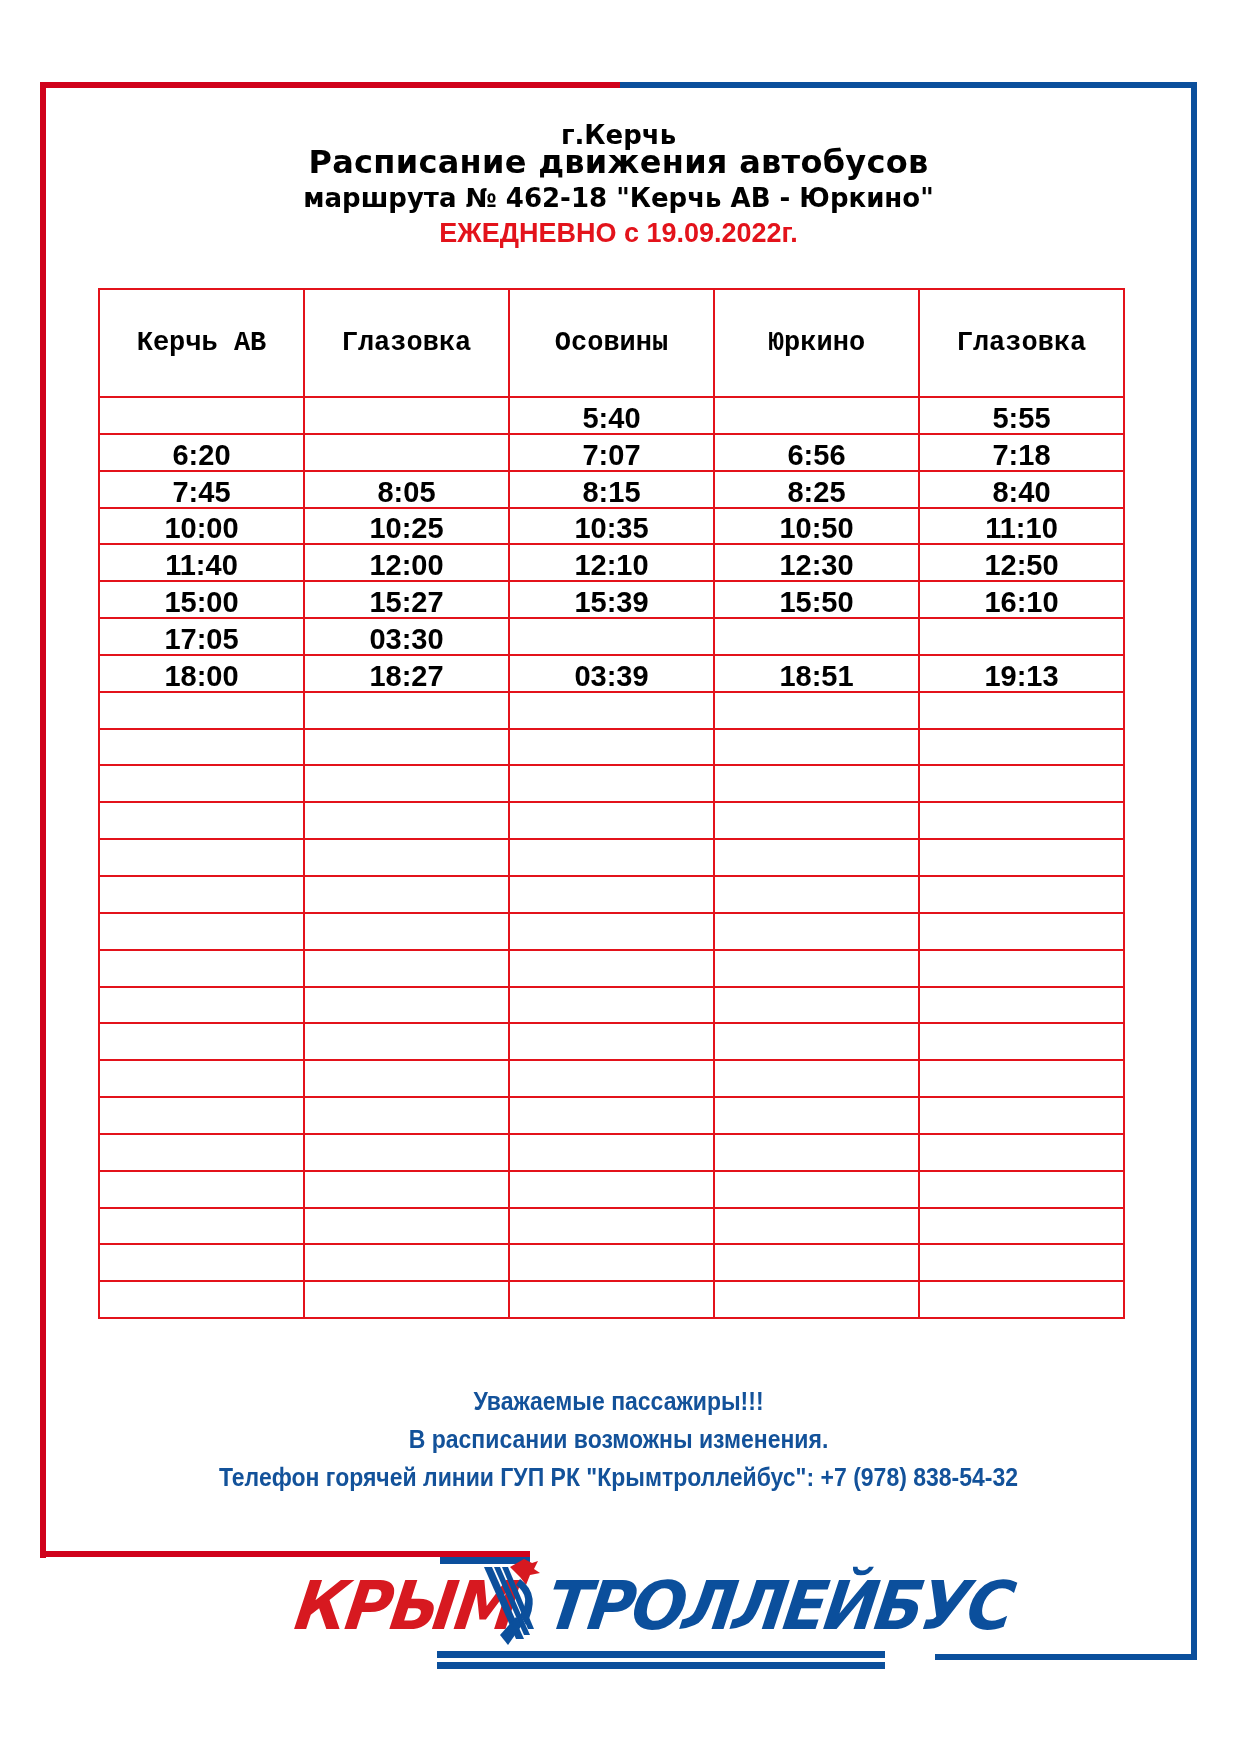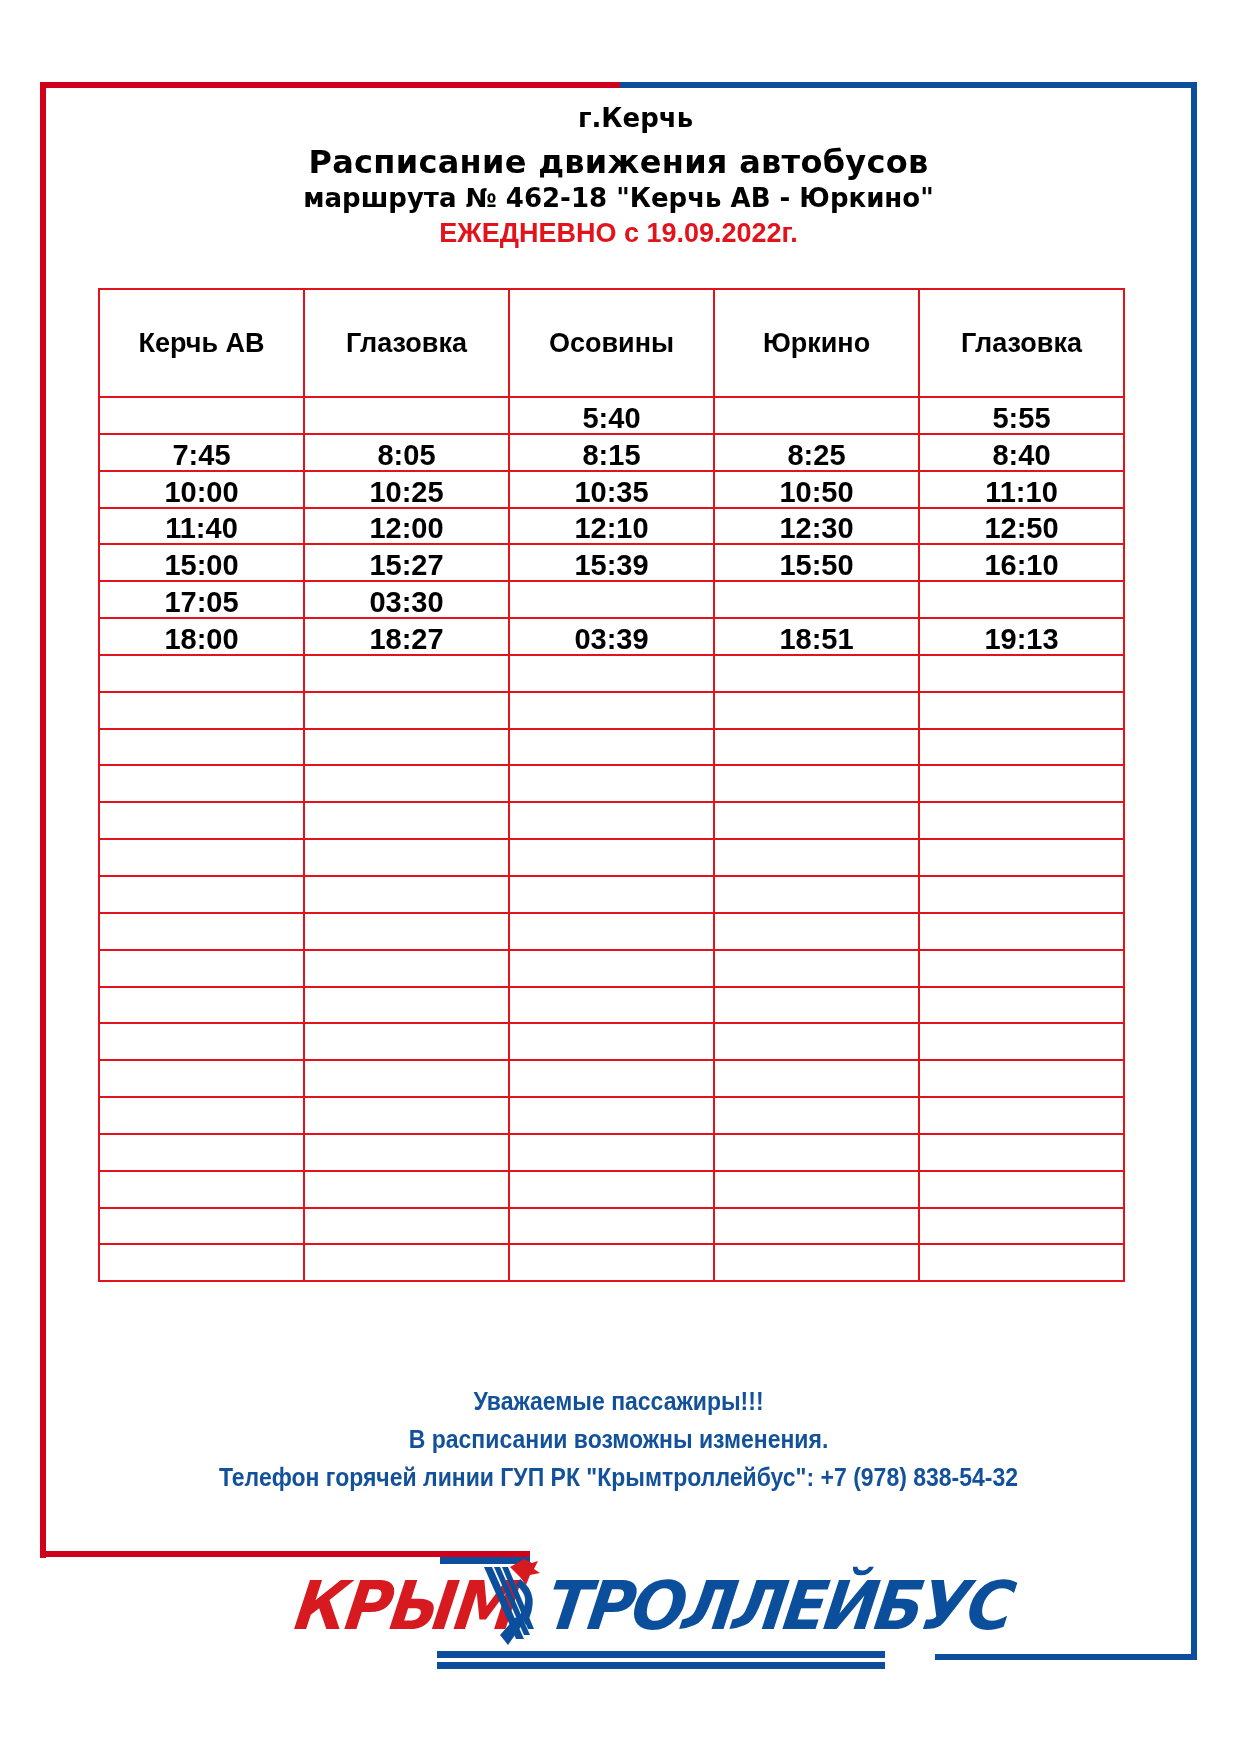--- a/index.html
+++ b/index.html
@@ -5,28 +5,28 @@
   html, body { margin:0; padding:0; background:#ffffff; }
   body { width:1241px; height:1755px; position:relative; overflow:hidden; font-family:"Liberation Sans", sans-serif; }
   .frame-red-top { position:absolute; left:40px; top:82px; width:582px; height:6px; background:#d0021b; }
   .frame-blue-top { position:absolute; left:620px; top:82px; width:577px; height:6px; background:#0b4f9c; }
   .frame-red-left { position:absolute; left:40px; top:82px; width:6px; height:1476px; background:#d0021b; }
   .frame-red-bottom { position:absolute; left:40px; top:1551px; width:490px; height:6px; background:#d0021b; }
   .frame-blue-right { position:absolute; left:1191px; top:82px; width:6px; height:1578px; background:#0b4f9c; }
   .frame-blue-bottom { position:absolute; left:935px; top:1654px; width:262px; height:6px; background:#0b4f9c; }
 
   .hdr { position:absolute; left:46px; width:1145px; text-align:center; font-weight:bold; color:#000; white-space:nowrap; }
-  .hdr.city { top:103px; font-size:26px; font-family:"DejaVu Sans", sans-serif;margin-left:17px; }
+  .hdr.city { top:120px; font-size:26px; font-family:"DejaVu Sans", sans-serif; }
   .hdr.title { top:143px; font-size:32px; font-family:"DejaVu Sans", sans-serif; letter-spacing:0.3px; }
   .hdr.route { top:183px; font-size:26px; font-family:"DejaVu Sans", sans-serif; }
   .hdr.daily { top:218px; font-size:27px; color:#e3131b;text-align:center; }
 
   table.sched { position:absolute; left:98px; top:288px; width:1027px; border-collapse:collapse; table-layout:fixed; }
   table.sched td, table.sched th { border:2px solid #e3131b; padding:0; text-align:center; }
-  table.sched th { height:106px; font-size:27px; font-weight:bold; font-family:Liberation Sans, sans-serif; color:#000; }
+  table.sched th { height:106px; font-size:27px; font-weight:bold; font-family:Liberation Mono, monospace; color:#000; }
   table.sched td { height:34.85px; font-size:29px; font-weight:bold; color:#000; line-height:30px; vertical-align:bottom; }
 
   .foot { position:absolute; left:46px; width:1145px; text-align:center; font-weight:bold; color:#13529a; white-space:nowrap; font-size:25px; transform-origin:center; }
   .foot.l1 { top:1387px; transform:scaleX(0.92); }
   .foot.l2 { top:1425px; transform:scaleX(0.92); }
   .foot.l3 { top:1463px; transform:scaleX(0.92); }
 
   .logo { position:absolute; left:290px; top:1555px; width:670px; height:120px; }
   .logo .krym { position:absolute; left:6px; top:14px; font-size:64px; font-weight:bold; font-style:italic; color:#d71920; letter-spacing:-2px; font-family:"DejaVu Sans", sans-serif; transform:skewX(-8deg) scaleY(1.05); }
   .logo .troll { position:absolute; left:258px; top:14px; font-size:64px; font-weight:bold; font-style:italic; color:#0b4f9c; letter-spacing:-3px; font-family:"DejaVu Sans", sans-serif; transform:skewX(-8deg) scaleY(1.05); }
@@ -60,20 +60,27 @@
       <th>Глазовка</th>
     </tr>
   </thead>
   <tbody id="sched-body">
       <tr>
         <td></td>
         <td></td>
         <td>5:40</td>
         <td></td>
         <td>5:55</td>
+      </tr>
+      <tr>
+        <td>6:20</td>
+        <td></td>
+        <td>7:07</td>
+        <td>6:56</td>
+        <td>7:18</td>
       </tr>
       <tr>
         <td>7:45</td>
         <td>8:05</td>
         <td>8:15</td>
         <td>8:25</td>
         <td>8:40</td>
       </tr>
       <tr>
         <td>10:00</td>

